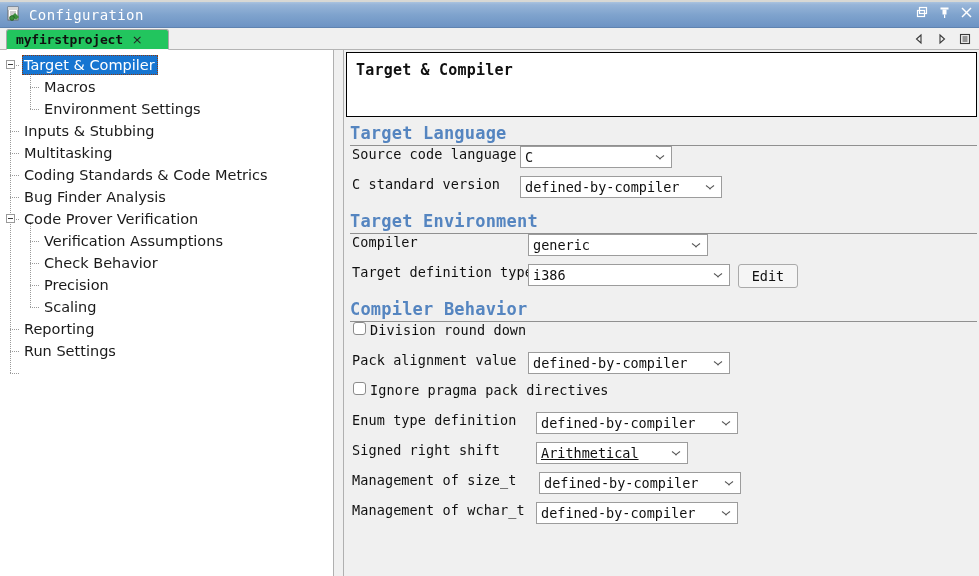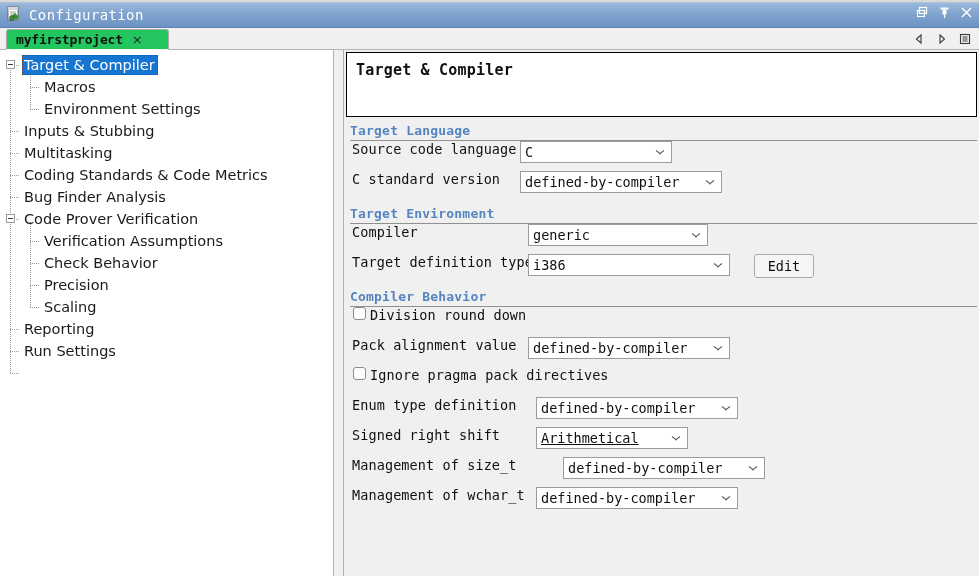--- a/index.html
+++ b/index.html
@@ -245,21 +245,21 @@
     top: 68px;
     width: 634px;
     bottom: 0;
     background: #f0f0f0;
   }
   .section-head {
     position: relative;
     margin: 0 0 0 5px;
     padding: 5px 0 2px 0;
     font-family: "DejaVu Sans Mono", monospace;
-    font-size: 13px;
+    font-size: 17px;
     font-weight: bold;
     color: #5585c0;
     letter-spacing: 0.2px;
   }
   .section-rule {
     margin-left: 5px;
     margin-right: 2px;
     height: 1px;
     background: #909090;
   }
@@ -515,21 +515,21 @@
             <span>generic</span>
             <span class="chev"></span>
           </span>
         </div>
         <div class="row">
           <span class="row-label" style="width: 176px; flex: 0 0 auto;">Target definition type</span>
           <span class="combo" style="width: 202px; flex: 0 0 auto;">
             <span>i386</span>
             <span class="chev"></span>
           </span>
-          <span class="btn" style="margin-left: 24px;">Edit</span>
+          <span class="btn" style="margin-left: 8px;">Edit</span>
         </div>
         <div class="section-head">Compiler Behavior</div>
         <div class="section-rule"></div>
         <div class="checkrow">
           <span class="checkbox"></span>
           <span class="row-label">Division round down</span>
         </div>
         <div class="row">
           <span class="row-label" style="width: 176px; flex: 0 0 auto;">Pack alignment value</span>
           <span class="combo" style="width: 202px; flex: 0 0 auto;">
@@ -549,21 +549,21 @@
           </span>
         </div>
         <div class="row">
           <span class="row-label" style="width: 184px; flex: 0 0 auto;">Signed right shift</span>
           <span class="combo" style="width: 152px; flex: 0 0 auto; text-decoration: underline;">
             <span>Arithmetical</span>
             <span class="chev"></span>
           </span>
         </div>
         <div class="row">
-          <span class="row-label" style="width: 211px; flex: 0 0 auto;">Management of size_t</span>
+          <span class="row-label" style="width: 187px; flex: 0 0 auto;">Management of size_t</span>
           <span class="combo" style="width: 202px; flex: 0 0 auto;">
             <span>defined-by-compiler</span>
             <span class="chev"></span>
           </span>
         </div>
         <div class="row">
           <span class="row-label" style="width: 184px; flex: 0 0 auto;">Management of wchar_t</span>
           <span class="combo" style="width: 202px; flex: 0 0 auto;">
             <span>defined-by-compiler</span>
             <span class="chev"></span>

